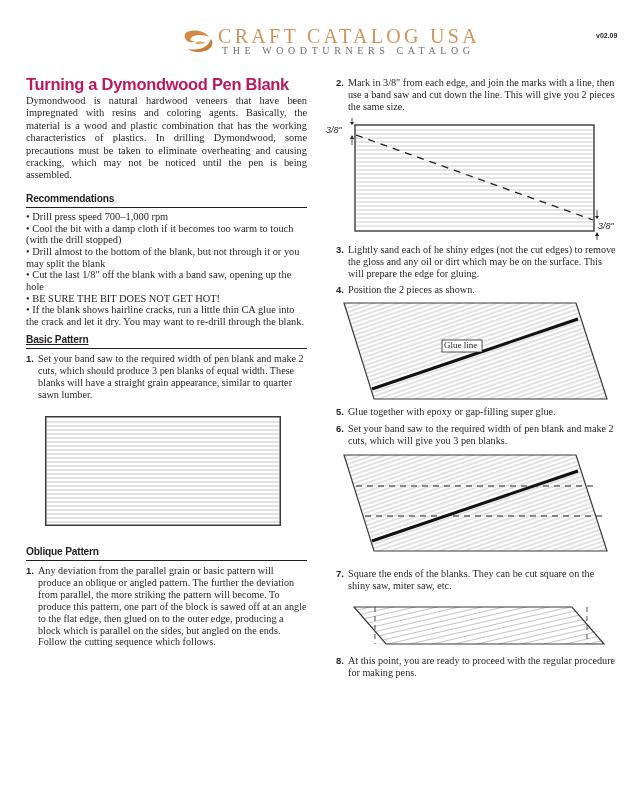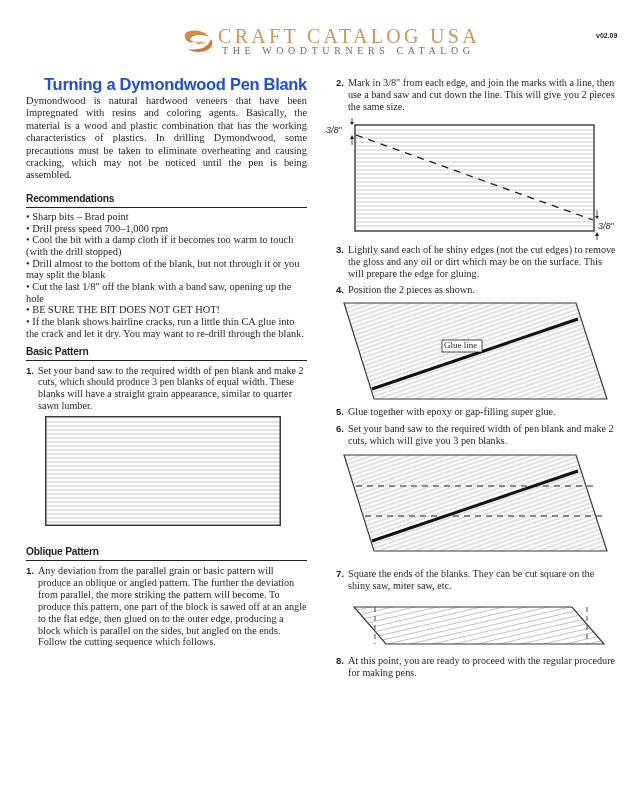--- a/index.html
+++ b/index.html
@@ -7,27 +7,27 @@
   body { position: relative; font-family: "Liberation Serif", serif; color: #231f20; }
 
   .header { position: absolute; left: 0; top: 0; width: 639px; height: 70px; }
   .logo-icon { position: absolute; left: 183px; top: 29px; width: 32px; height: 26px; }
   .brand-name { position: absolute; left: 218px; top: 26px; font-family: "Liberation Serif", serif; font-size: 20px; letter-spacing: 3.3px; color: #d2935a; line-height: 20px; white-space: nowrap; }
   .brand-tag { position: absolute; left: 222px; top: 46px; font-family: "Liberation Serif", serif; font-size: 10px; letter-spacing: 4.6px; color: #6d6e70; line-height: 10px; white-space: nowrap; }
   .version { position: absolute; left: 596px; top: 32px; font-family: "Liberation Sans", sans-serif; font-size: 7px; font-weight: bold; color: #231f20; }
 
   .col-left { position: absolute; left: 26px; top: 75px; width: 281px; }
 
-  h1.title { font-family: "Liberation Sans", sans-serif; font-weight: bold; font-size: 16.5px; letter-spacing: -0.3px; line-height: 19px; color: #1d4ed8; white-space: nowrap; text-align: right; }
+  h1.title { font-family: "Liberation Sans", sans-serif; font-weight: bold; font-size: 16.5px; letter-spacing: -0.3px; line-height: 19px; color: #be185d; white-space: nowrap; }
   .intro { font-size: 10.4px; line-height: 12.4px; text-align: justify; margin-top: 1px; }
   .section-h { font-family: "Liberation Sans", sans-serif; font-weight: bold; font-size: 10.2px; letter-spacing: -0.2px; padding-bottom: 2px; border-bottom: 1.3px solid #231f20; margin-right: 0; line-height: 13px; }
   .sec-rec { margin-top: 10px; }
   .bullets { font-size: 10.4px; line-height: 11.7px; margin-top: 3px; }
   .bullets div { }
-  .sec-basic { margin-top: 5px; }
+  .sec-basic { margin-top: 5px; text-decoration: underline; }
   .step { display: flex; font-size: 10.2px; line-height: 11.9px; margin-top: 4px; }
   .step .num { font-family: "Liberation Sans", sans-serif; font-weight: bold; font-size: 9.5px; width: 12px; flex: none; }
   .step .txt { flex: 1; }
 
   .fig-basic { position: absolute; left: 45px; top: 416px; width: 236px; height: 110px; }
   .sec-oblique { position: absolute; left: 26px; top: 545px; width: 281px; }
   .fig { position: absolute; }
 </style>
 </head>
 <body>
@@ -42,21 +42,20 @@
   <div class="brand-tag">THE WOODTURNERS CATALOG</div>
   <div class="version">v02.09</div>
 </div>
 
 <div class="col-left">
   <h1 class="title">Turning a Dymondwood Pen Blank</h1>
   <p class="intro">Dymondwood is natural hardwood veneers that have been impregnated with resins and coloring agents. Basically, the material is a wood and plastic combination that has the working characteristics of plastics. In drilling Dymondwood, some precautions must be taken to eliminate overheating and causing cracking, which may not be noticed until the pen is being assembled.</p>
 
   <div class="section-h sec-rec">Recommendations</div>
   <div class="bullets">
-    <div>• Sharp bits – Brad point</div>
     <div>• Drill press speed 700–1,000 rpm</div>
     <div>• Cool the bit with a damp cloth if it becomes too warm to touch (with the drill stopped)</div>
     <div>• Drill almost to the bottom of the blank, but not through it or you may split the blank</div>
     <div>• Cut the last 1/8" off the blank with a band saw, opening up the hole</div>
     <div>• BE SURE THE BIT DOES NOT GET HOT!</div>
     <div>• If the blank shows hairline cracks, run a little thin CA glue into the crack and let it dry. You may want to re-drill through the blank.</div>
   </div>
 
   <div class="section-h sec-basic">Basic Pattern</div>
   <div class="step">

